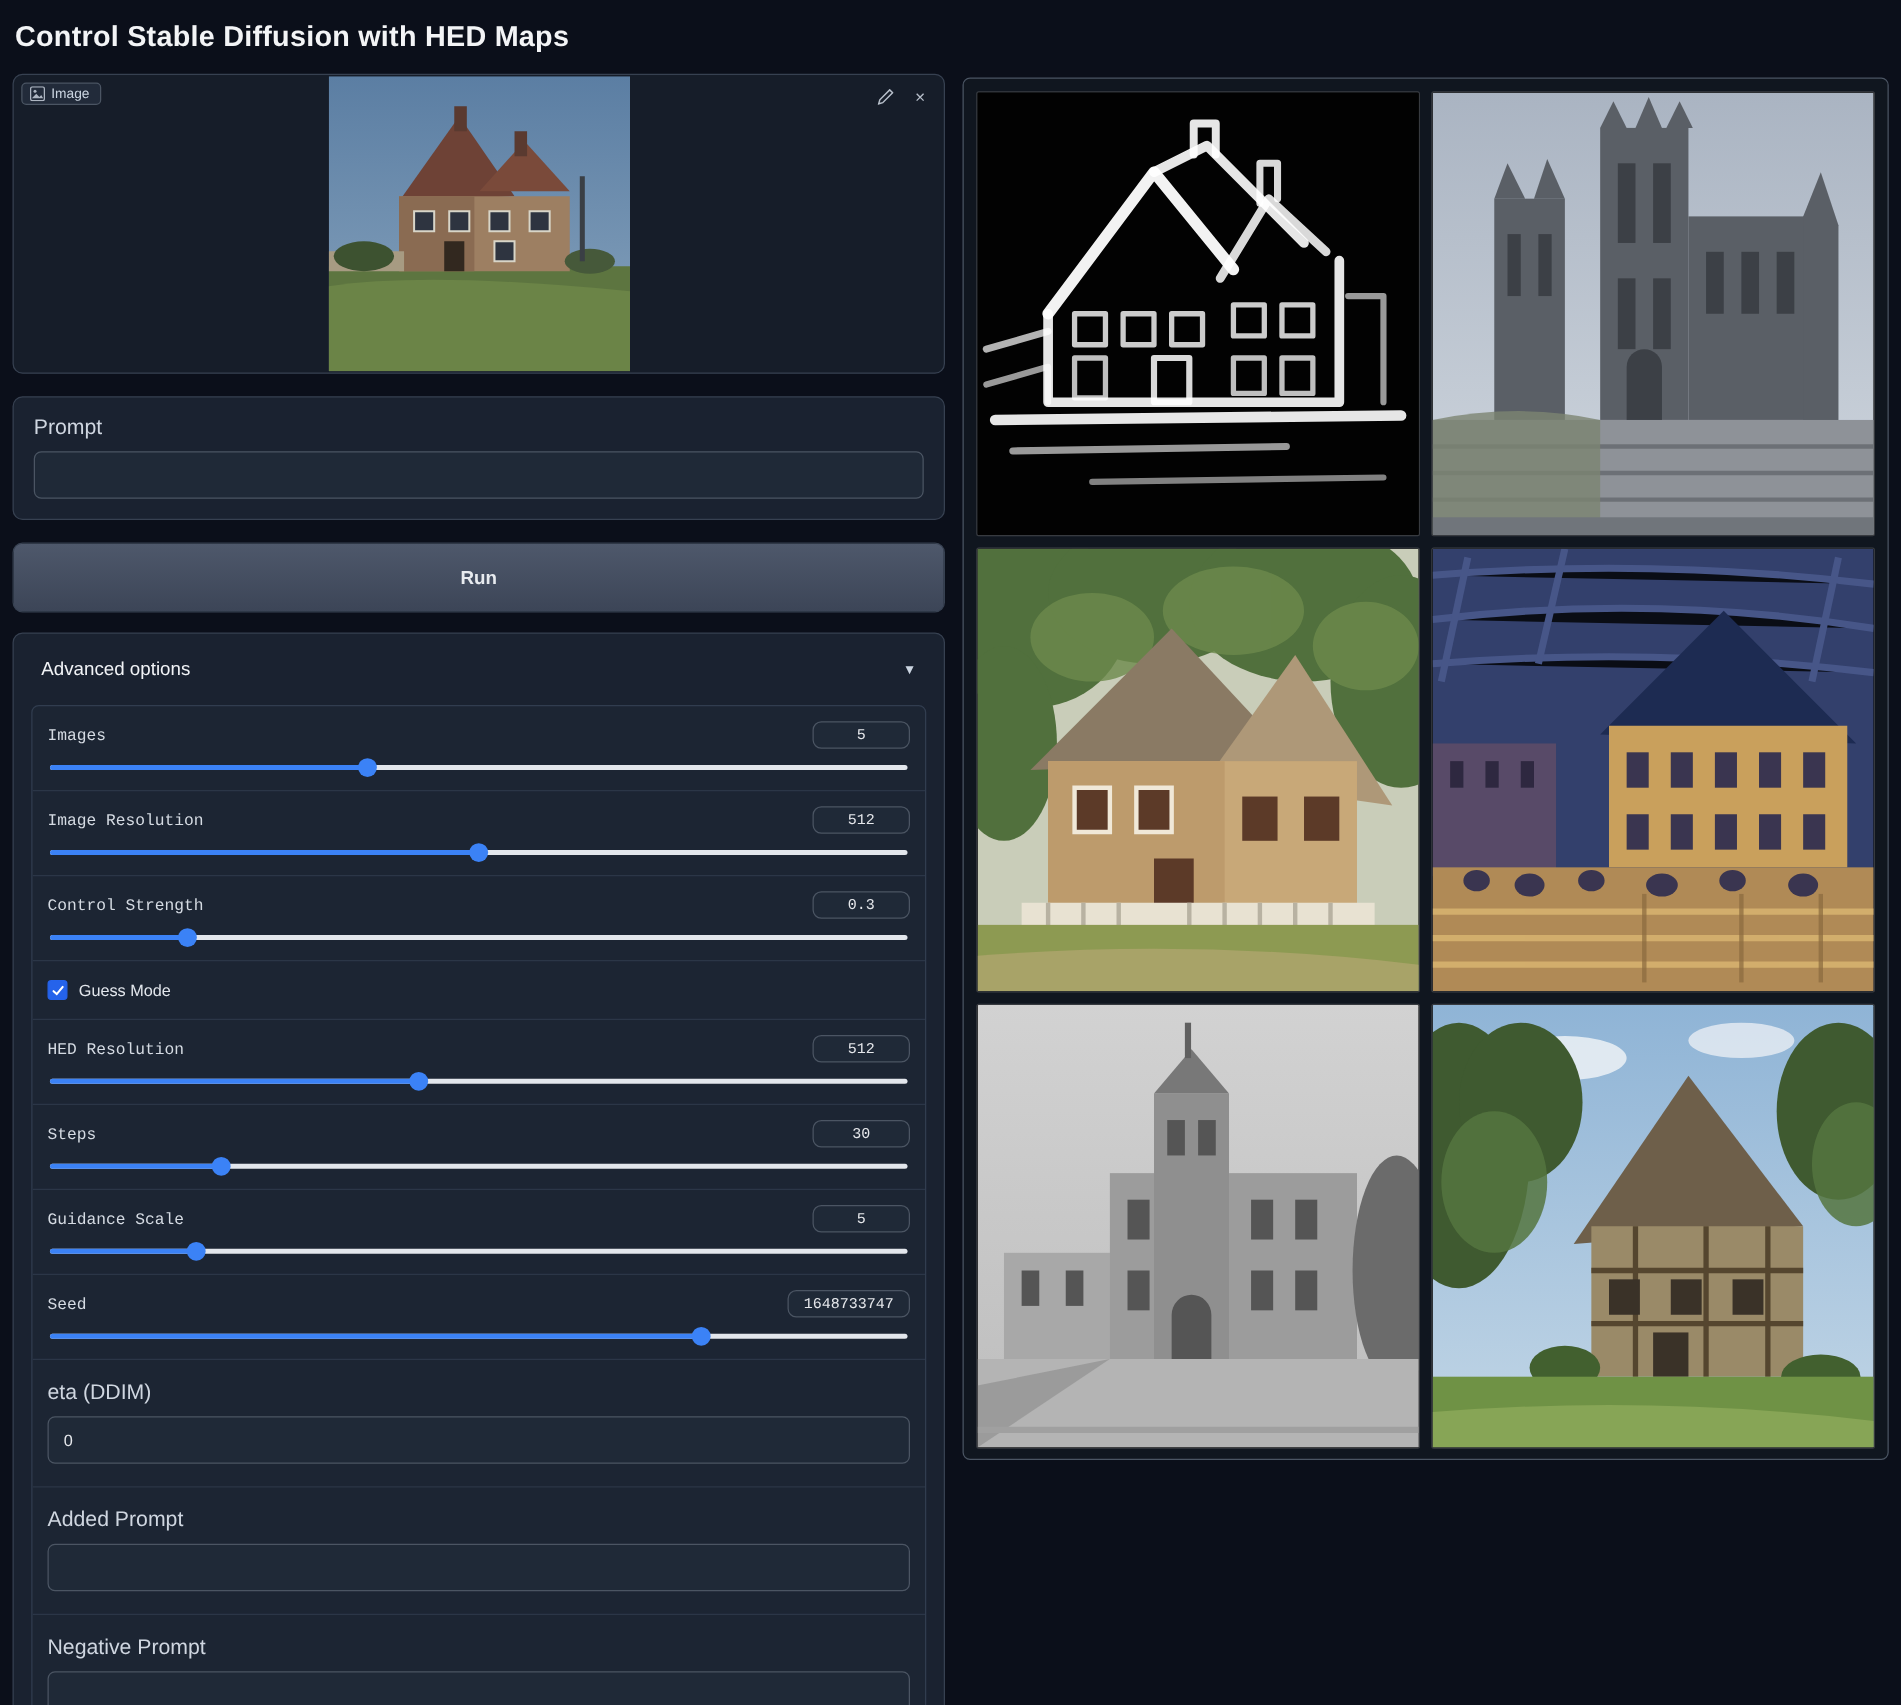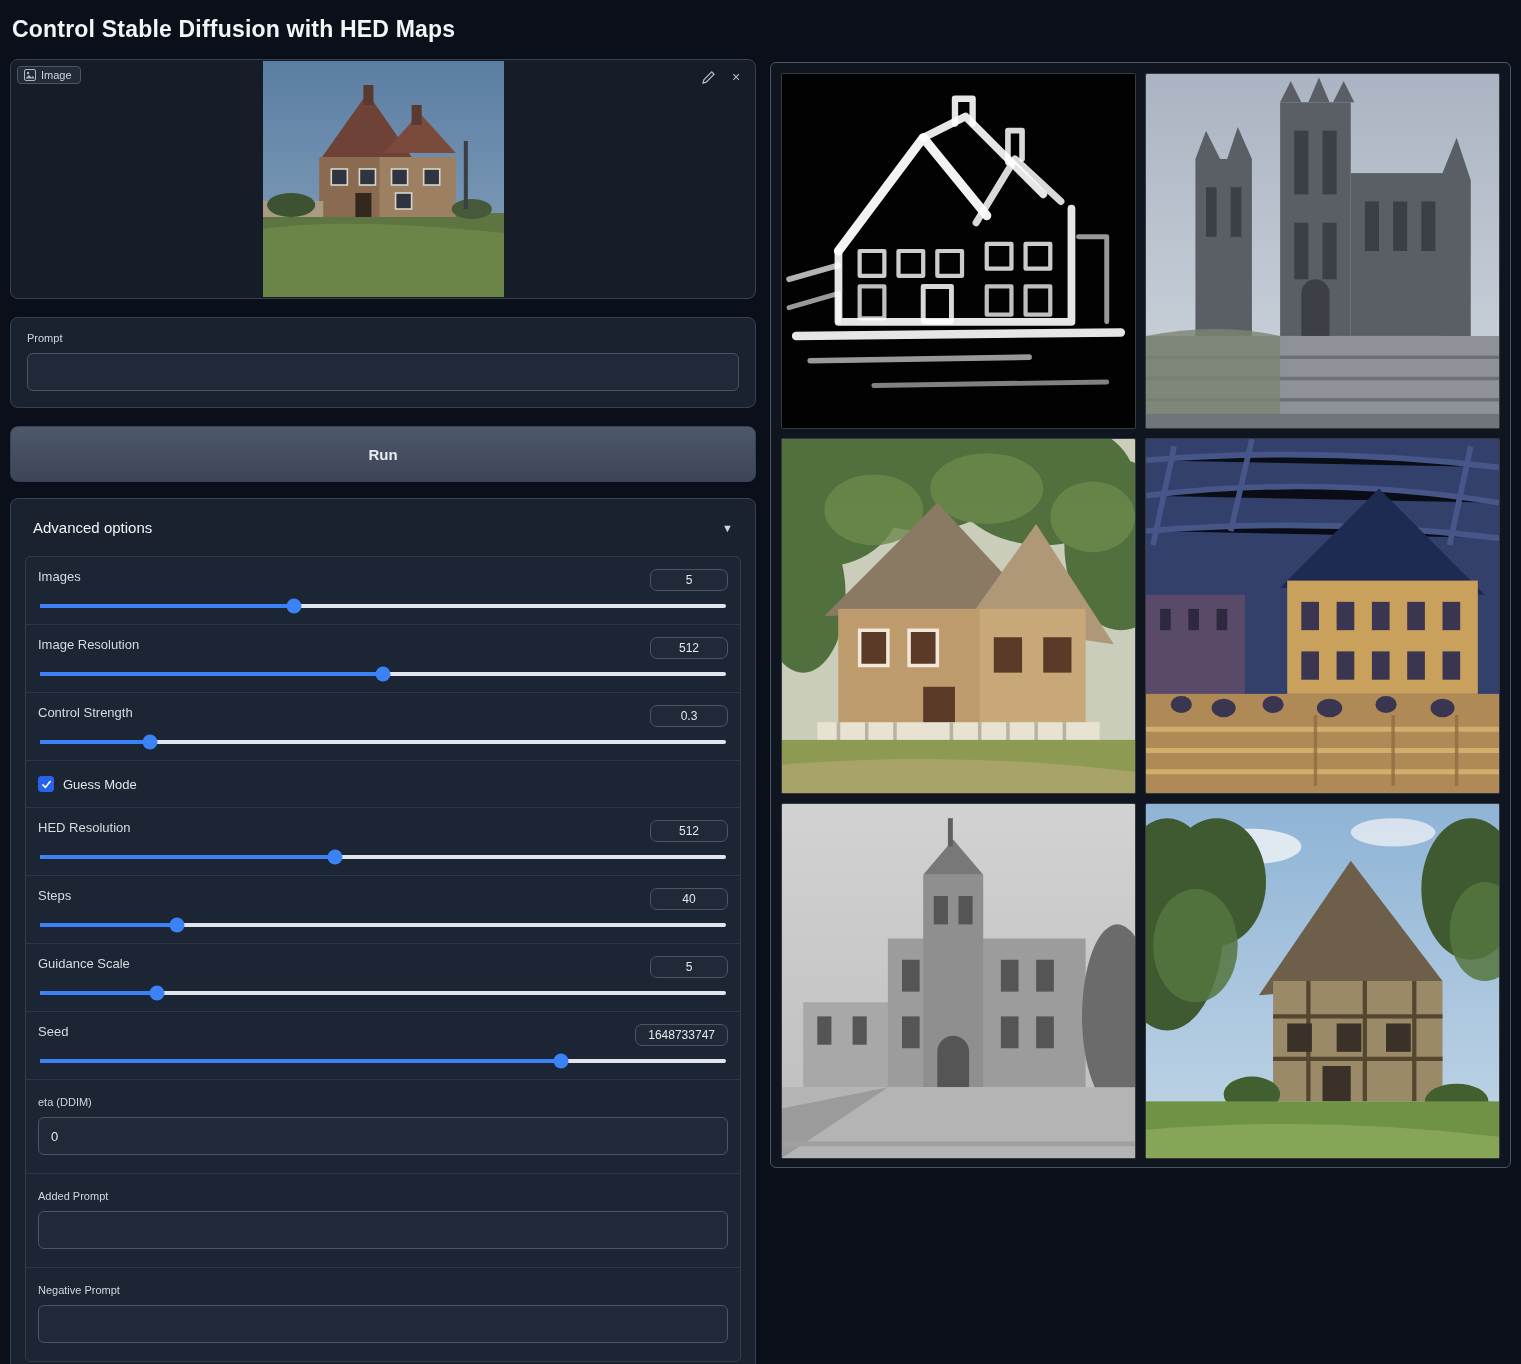--- a/index.html
+++ b/index.html
@@ -19,38 +19,38 @@
   .image-panel svg.thumb { width:241px; height:236px; display:block; }
   .img-chip { position:absolute; top:6px; left:6px; display:flex; align-items:flex-start; gap:5px;
               background:#222b3a; border:1px solid #4b5563; border-radius:4px; padding:2px 8px 2px 6px;
               font-size:11px; color:#cbd5e1; }
   .img-actions { position:absolute; top:6px; right:8px; display:flex; gap:6px; }
   .icon-btn { width:22px; height:22px; display:flex; align-items:center; justify-content:center;
               background:transparent; border:none; color:#b6bec9; cursor:pointer; font-size:14px; border-radius:4px; }
 
   
   .prompt-panel { padding:14px 16px 16px; margin-bottom:18px; }
-  .field-label { font-size:11px; color:#cfd6e0; margin-bottom:9px; display:block; }
+  .field-label { font-size:17px; color:#cfd6e0; margin-bottom:9px; display:block; }
   .text-input { width:100%; height:38px; background:#1f2937; border:1px solid #4b5563; border-radius:6px;
                 color:#e5e7eb; font-size:13px; padding:0 12px; font-family:"Liberation Sans", sans-serif; outline:none; }
 
   
   .run-btn { width:100%; height:56px; margin-bottom:16px; border-radius:8px; border:1px solid #374151;
              background:linear-gradient(#4e586b,#3c4557); color:#e8ebef; font-size:15px; font-weight:bold;
              font-family:"Liberation Sans", sans-serif; cursor:pointer; }
 
   
   .advanced-panel { padding:14px 14px 16px; }
   .acc-header { display:flex; align-items:center; justify-content:space-between; padding:6px 8px 6px 8px; cursor:pointer;gap:36px; }
   .acc-title { font-size:15px; color:#f1f3f6; }
   .acc-arrow { font-size:11px; color:#cbd5e1; }
   .form { margin-top:14px; border:1px solid #313d4f; border-radius:6px; background:#1c2533; overflow:hidden; }
   .form > .row + .row { border-top:1px solid #2b3647; }
   .row { padding:12px 12px 14px; }
-  .row-top { display:flex; justify-content:space-between; align-items:flex-start; margin-bottom:13px; }
+  .row-top { display:flex; justify-content:space-between; align-items:center; margin-bottom:13px;font-family:Liberation Mono, monospace; }
   .lbl { font-size:13px; color:#d5dbe3; }
   .numbox { min-width:78px; padding:3px 12px; text-align:center; font-size:12px; color:#e5e7eb;
             background:#1f2937; border:1px solid #4b5563; border-radius:7px; cursor:text; }
   .track { position:relative; height:4px; background:#e2e6ec; border-radius:2px; margin:0 2px 2px; cursor:pointer; }
   .fill { position:absolute; left:0; top:0; height:100%; background:#3b82f6; border-radius:2px; }
   .handle { position:absolute; top:50%; width:15px; height:15px; background:#3b82f6; border-radius:50%;
             transform:translate(-50%,-50%); cursor:grab; }
 
   .check-row { display:flex; align-items:center; gap:9px; padding:15px 12px; }
   .checkbox { width:16px; height:16px; border-radius:3px; border:1px solid #4b5563; background:#1f2937;
@@ -193,21 +193,21 @@
           </div>
           <div class="track">
             <div class="fill" style="width: 43%;"></div>
             <div class="handle" style="left: 43%;"></div>
           </div>
         </div>
 
         <div class="row slider-row">
           <div class="row-top">
             <span class="lbl">Steps</span>
-            <span class="numbox">40</span>
+            <span class="numbox">30</span>
           </div>
           <div class="track">
             <div class="fill" style="width: 20%;"></div>
             <div class="handle" style="left: 20%;"></div>
           </div>
         </div>
 
         <div class="row slider-row">
           <div class="row-top">
             <span class="lbl">Guidance Scale</span>

